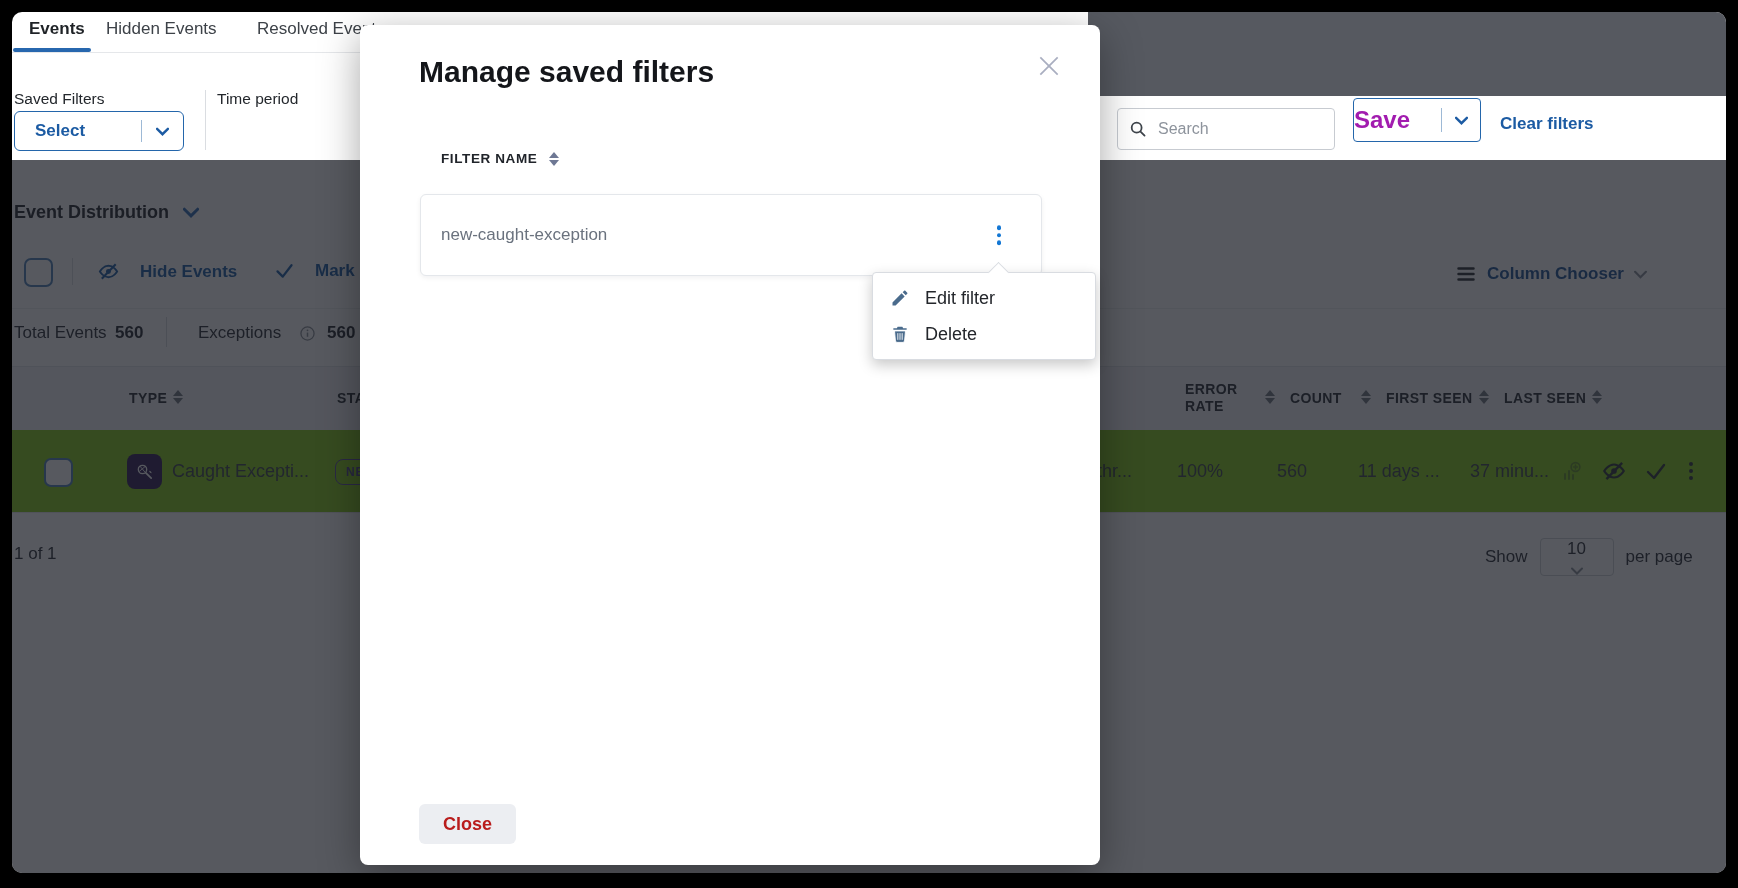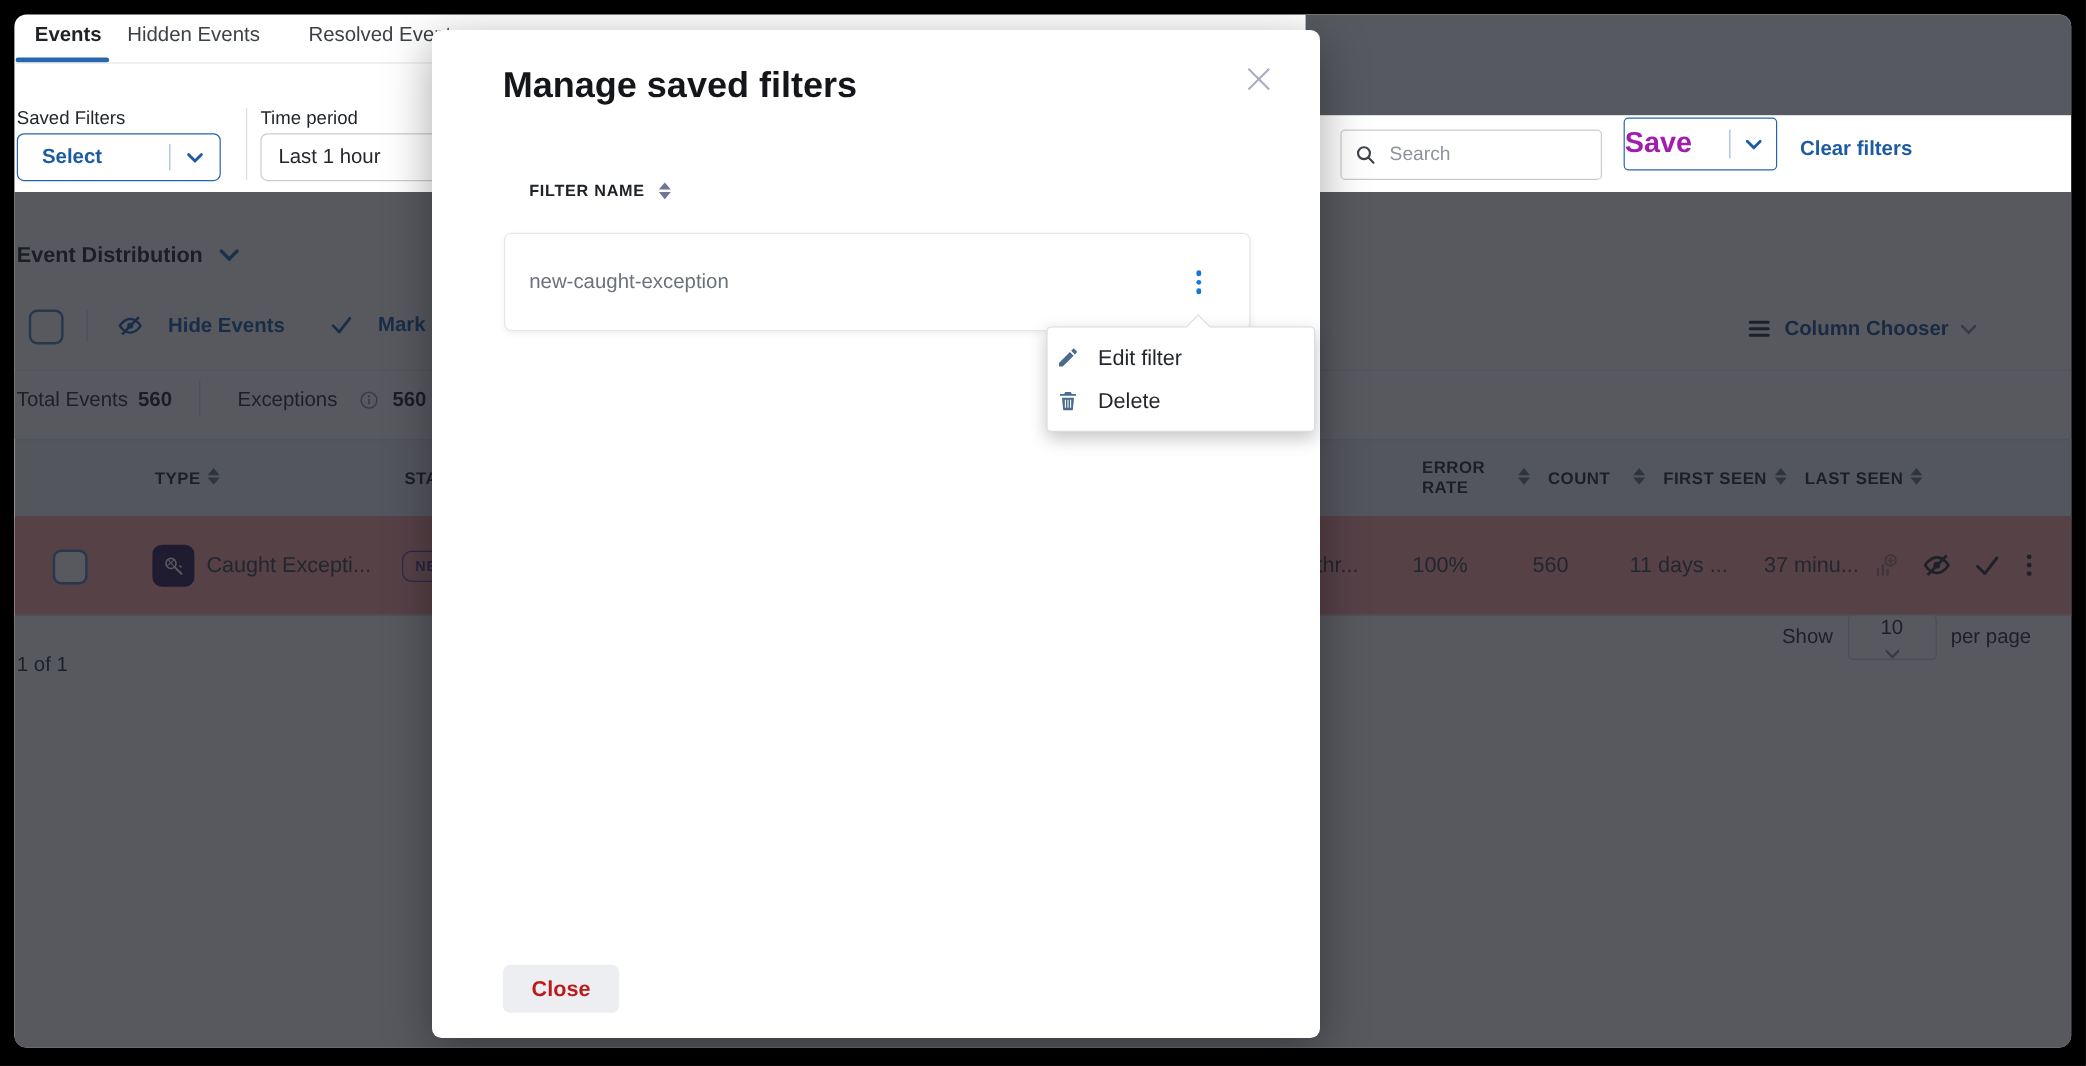--- a/index.html
+++ b/index.html
@@ -46,32 +46,32 @@
   .tot-label{position:absolute;top:14px;font-size:17px;color:#2a2e34;}
   .tot-value{position:absolute;top:14px;font-size:17px;font-weight:700;color:#23272c;}
 
   .thead{position:absolute;left:0;top:354px;width:100%;height:64px;background:#f2f4f6;
          border-top:1px solid #e0e3e7;border-bottom:1px solid #e0e3e7;}
   .th{position:absolute;font-size:14px;font-weight:700;color:#272b31;letter-spacing:.4px;white-space:nowrap;}
   .sort{display:inline-block;vertical-align:middle;cursor:pointer;color:#70767f;}
   .sort i{display:block;width:0;height:0;border-left:5px solid transparent;border-right:5px solid transparent;}
   .sort i.up{border-bottom:6px solid currentColor;margin-bottom:2px;}
   .sort i.dn{border-top:6px solid currentColor;}
-  .trow{position:absolute;left:0;top:418px;width:100%;height:82px;border-bottom:1px solid #e3e5e8;background:#fca5a5;}
+  .trow{position:absolute;left:0;top:418px;width:100%;height:82px;border-bottom:1px solid #e3e5e8;background:#84cc16;}
   .cell{position:absolute;top:0;height:82px;display:flex;align-items:center;font-size:18px;color:#3d434b;white-space:nowrap;}
   .type-icon{position:absolute;left:115px;top:24px;width:35px;height:35px;border-radius:8px;background:#311b55;
              display:flex;align-items:center;justify-content:center;}
   .badge{position:absolute;left:323px;top:29px;height:24px;padding:0 10px;border:1.5px solid #5b4a9e;border-radius:8px;
          font-size:12px;font-weight:700;letter-spacing:.8px;color:#50418c;display:flex;align-items:center;}
   .rowicons{position:absolute;top:0;height:82px;display:flex;align-items:center;gap:17px;color:#2b3036;}
   .kebab-dark{display:flex;flex-direction:column;gap:3px;cursor:pointer;padding:4px;}
   .kebab-dark span{width:4px;height:4px;border-radius:50%;background:#2b3036;}
 
   .pageinfo{position:absolute;left:2px;top:532px;font-size:17px;color:#2a2e34;}
-  .pager{position:absolute;top:500px;display:flex;align-items:center;gap:12px;font-size:17px;color:#2a2e34;}
+  .pager{position:absolute;top:526px;display:flex;align-items:center;gap:12px;font-size:17px;color:#2a2e34;}
   .pagesel{width:74px;height:38px;border:1px solid #cdd1d6;border-radius:4px;background:#fff;display:flex;
            align-items:center;justify-content:space-between;padding:0 12px;cursor:pointer;box-sizing:border-box;flex-direction:column;}
 
   .dim-topright{position:absolute;left:1076px;top:0;width:638px;height:84px;background:#565960;z-index:5;}
   .dim-main{position:absolute;left:0;top:148px;width:1714px;height:713px;background:rgba(24,28,35,.73);z-index:5;}
 
   
   .modal{position:absolute;left:360px;top:25px;width:740px;height:840px;background:#fff;border-radius:8px;
          box-shadow:0 10px 40px rgba(0,0,0,.35);z-index:10;}
   .modal-title{position:absolute;left:59px;top:30px;font-size:30px;font-weight:700;color:#14161a;}
@@ -90,21 +90,21 @@
   .close-btn{position:absolute;left:59px;top:779px;height:40px;padding:0 24px;background:#eceef2;border:0;
              border-radius:6px;font-size:18px;font-weight:700;color:#b91c1c;cursor:pointer;
              font-family:"Liberation Sans",sans-serif;}
 
   
   .ctxmenu{position:absolute;left:872px;top:272px;width:222px;height:86px;background:#fff;border:1px solid #d9dce1;
            border-radius:4px;box-shadow:0 5px 14px rgba(0,0,0,.22);z-index:11;}
   .menu-caret{position:absolute;left:118px;top:-8px;width:14px;height:14px;background:#fff;
               border-left:1px solid #d9dce1;border-top:1px solid #d9dce1;transform:rotate(45deg);}
   .ctxitem{position:absolute;left:0;width:222px;height:36px;display:flex;align-items:center;gap:15px;
-           padding-left:7px;box-sizing:border-box;font-size:18px;color:#23262b;cursor:pointer;}
+           padding-left:17px;box-sizing:border-box;font-size:18px;color:#23262b;cursor:pointer;}
   .ctxitem svg{color:#4a6b8c;}
 
   .chev{color:#1c5ba3;display:inline-flex;}
   .chev-gray{color:#8a9099;display:inline-flex;}
 </style>
 </head>
 <body>
 
 <div class="stage">
   <div class="page">
@@ -120,23 +120,20 @@
       <span class="lbl">Select</span>
       <span class="vdiv"></span>
       <span class="chev" style="margin-right:14px;">
         <svg width="13" height="9" viewBox="0 0 12 8">
             <polyline points="1,1.5 6,6.5 11,1.5" fill="none" stroke="currentColor" stroke-width="2.2" stroke-linecap="round"></polyline>
           </svg>
       </span>
     </div>
     <div class="vertical-sep" style="left:193px;top:78px;height:60px;"></div>
     <div class="fieldlabel" style="left:205px;top:78px;">Time period</div>
-    <div class="select-plain" style="left:205px;top:99px;width:180px;height:38px;">
-      <span style="margin-left:14px;">Last 1 hour</span>
-    </div>
 
     <div class="searchbox">
       <span style="margin-left:11px;display:inline-flex;color:#3e444b;">
         <svg width="18" height="18" viewBox="0 0 20 20">
             <circle cx="8.5" cy="8.5" r="5.5" fill="none" stroke="currentColor" stroke-width="2"></circle>
             <line x1="12.8" y1="12.8" x2="17.3" y2="17.3" stroke="currentColor" stroke-width="2" stroke-linecap="round"></line>
           </svg>
       </span>
       <input type="text" placeholder="Search" style="">
     </div>

